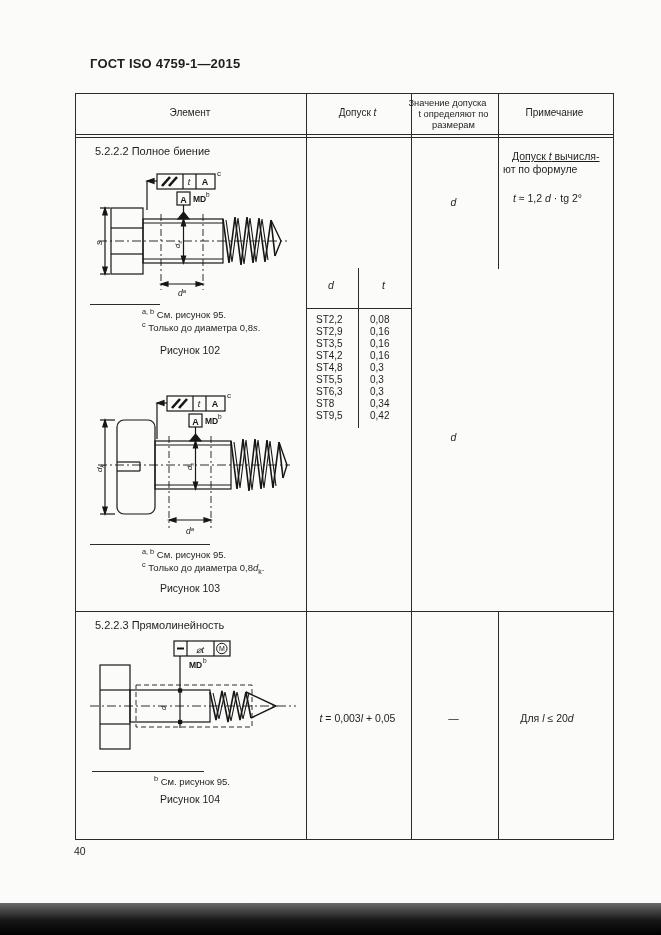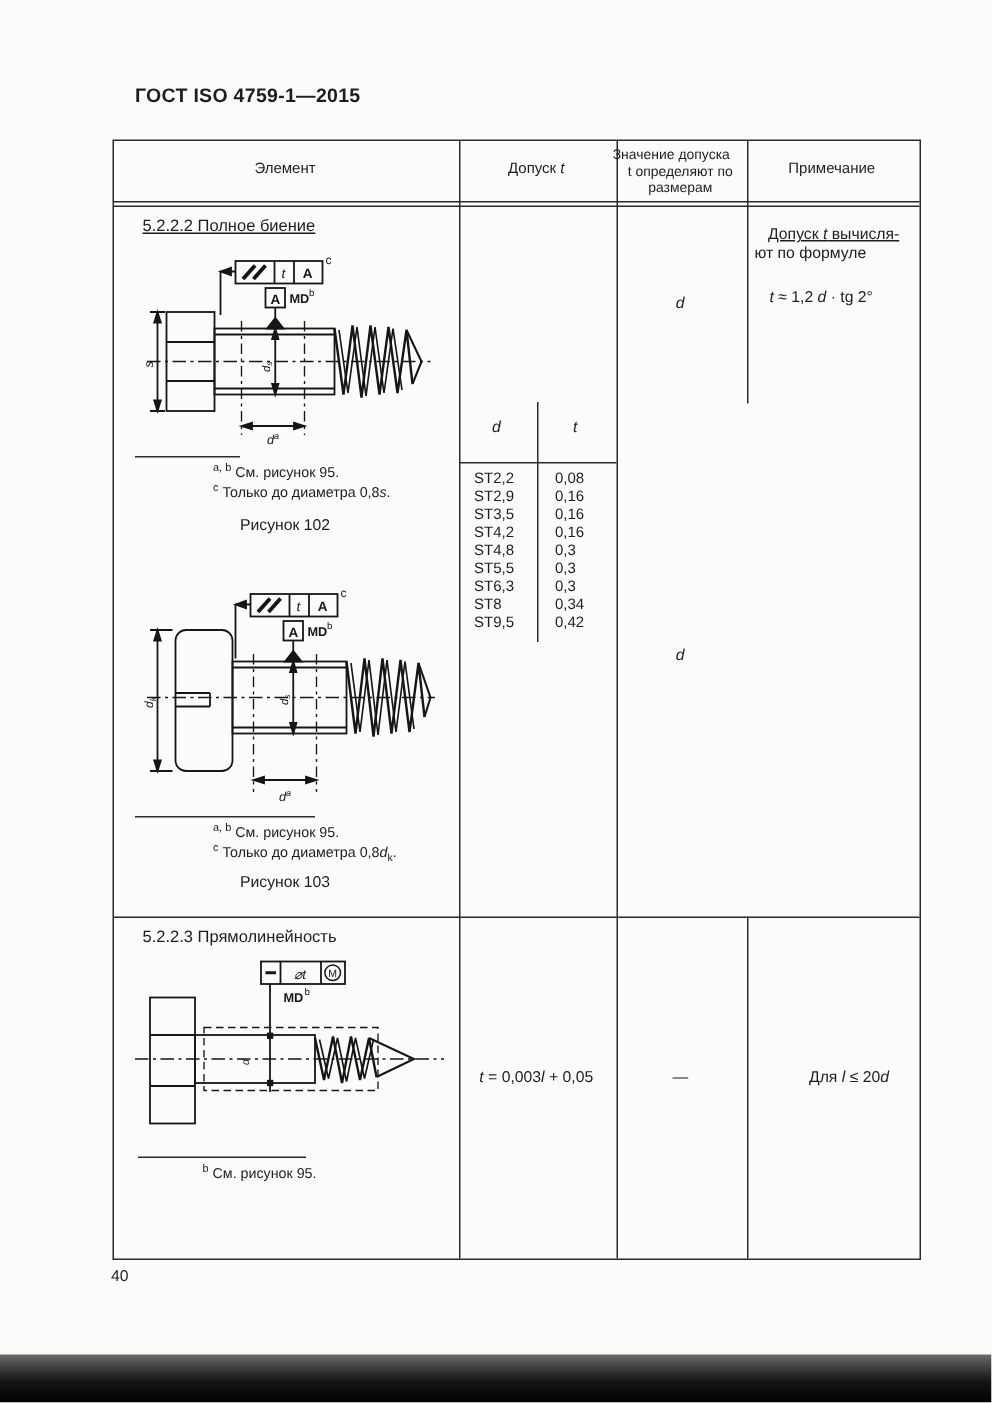--- a/index.html
+++ b/index.html
@@ -53,21 +53,21 @@
 
   <div class="t hdr" style="left:75px; top:107px; width:230px;">Элемент</div>
   <div class="t hdr" style="left:305px; top:107px; width:105px;">
     <span>Допуск </span><span class="it">t</span>
   </div>
   <div class="t hdr-sm" style="left:404px; top:98px; width:87px;">Значение допуска</div>
   <div class="t hdr-sm" style="left:410px; top:109px; width:87px;">t определяют по</div>
   <div class="t hdr-sm" style="left:410px; top:120px; width:87px;">размерам</div>
   <div class="t hdr" style="left:497px; top:107px; width:115px;">Примечание</div>
 
-  <div class="t sec" style="left:95px; top:145px;text-decoration:underline;">5.2.2.2  Полное биение</div>
+  <div class="t sec" style="left:95px; top:145px;">5.2.2.2  Полное биение</div>
 
   <svg style="left:95px; top:168px;" width="200" height="132" viewBox="0 0 200 132">
     <g stroke="#161616" stroke-width="1.2" fill="none">
 
       <rect x="62" y="6" width="58" height="15"></rect>
       <line x1="88" y1="6" x2="88" y2="21"></line>
         <line x1="101" y1="6" x2="101" y2="21"></line>
       <g stroke-width="2.6">
         <line x1="67" y1="18" x2="75" y2="9"></line>
           <line x1="74" y1="18" x2="82" y2="9"></line>
@@ -272,28 +272,29 @@
       <path d="M158,54 L188,68 L163,80" stroke-width="1.4"></path>
     </g>
     <text x="112" y="14.5" font-size="9" font-style="italic" text-anchor="middle">⌀t</text>
     <text x="133.8" y="13.2" font-size="7" text-anchor="middle">M</text>
     <text x="101" y="30" font-size="8.5" font-weight="bold">MD</text>
     <text x="115" y="25" font-size="6.5">b</text>
     <text transform="rotate(-90 78 72)" x="78" y="72" font-size="7" font-style="italic">d</text>
   </svg>
 
   <div class="line" style="left:92px; top:771px; width:112px; height:1px;"></div>
-  <div class="t fn" style="left:89px; top:774px;">
+  <div class="t fn" style="left:108px; top:774px;">
     <sup>b</sup><span> См. рисунок 95.</span>
   </div>
+  <div class="t cap" style="left:75px; top:793px; width:230px;">Рисунок 104</div>
 
   <div class="t cell" style="left:305px; top:712px; width:105px;">
     <span class="it">t</span><span> = 0,003</span><span class="it">l</span><span> + 0,05</span>
   </div>
   <div class="t cell" style="left:410px; top:712px; width:87px;">—</div>
-  <div class="t cell" style="left:508px; top:712px; width:116px;">
+  <div class="t cell" style="left:489px; top:712px; width:116px;">
     <span>Для </span><span class="it">l</span><span> ≤ 20</span><span class="it">d</span>
   </div>
 
   <div class="t" style="left:74px; top:845px; font-size:10.5px;">40</div>
 
   <div class="bottom-bar"></div>
 </div>
 
 </body></html>

